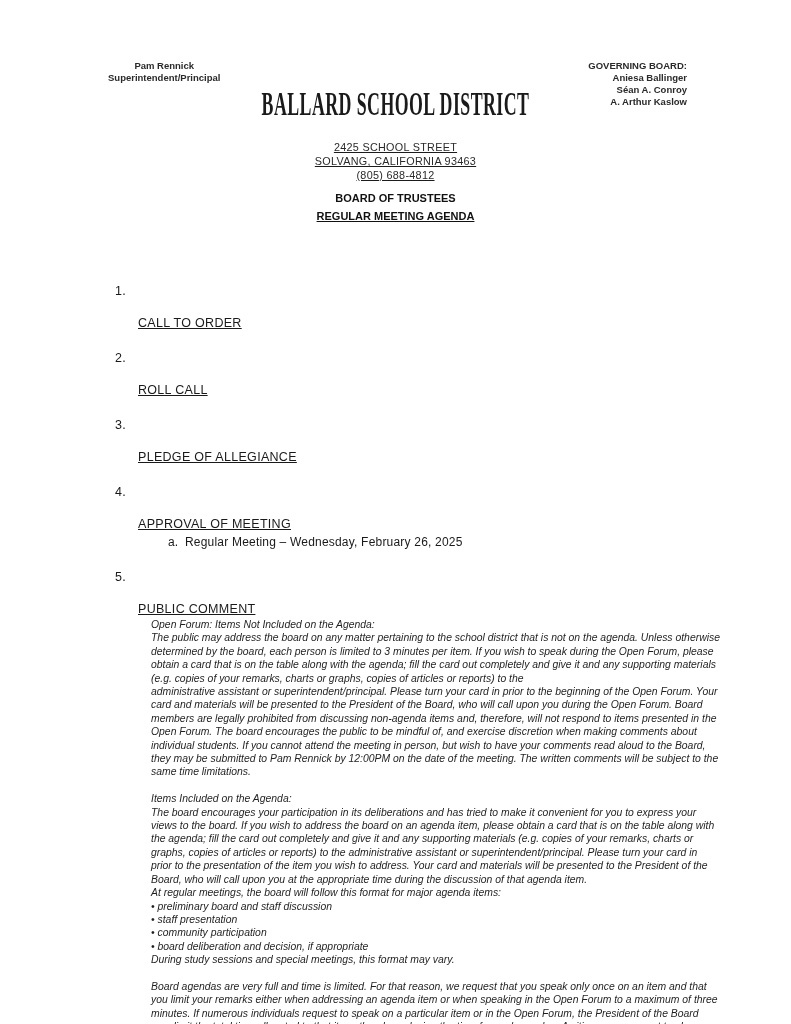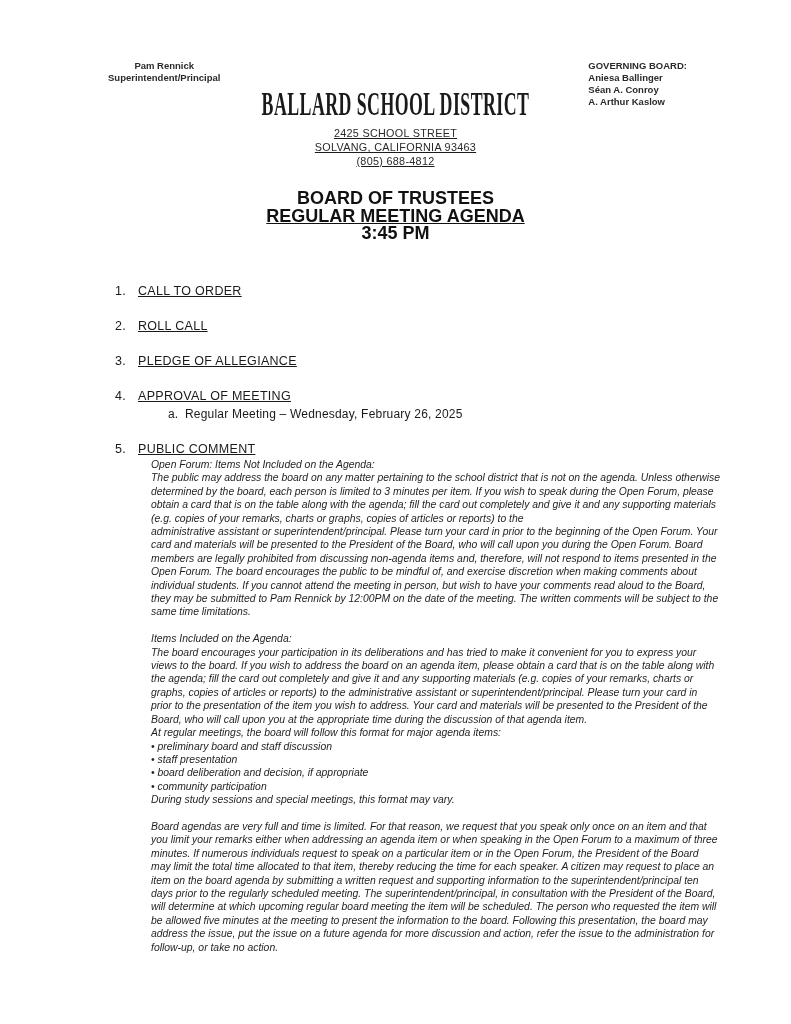--- a/index.html
+++ b/index.html
@@ -16,21 +16,21 @@
 
   
   .hdr-left {
     position: absolute; top: 60px; left: 108px;
     text-align: center;
     font-size: 9.5px; font-weight: bold; line-height: 12px;
     color: #2a2a2a;
   }
   .hdr-right {
     position: absolute; top: 60px; right: 104px;
-    text-align: left;
+    text-align: right;
     font-size: 9.5px; font-weight: bold; line-height: 12px;
     color: #2a2a2a;
   }
   .hdr-center {
     position: absolute; top: 84px; left: 0; width: 100%;
     text-align: center;
     text-decoration: underline;
   }
   .district-name {
     display: inline-block;
@@ -38,49 +38,49 @@
     font-size: 21px;
     font-weight: 600;
     letter-spacing: 0.5px;
     transform: scale(0.85, 1.6);
     transform-origin: center center;
     color: #1a1a1a;
     line-height: 40px;
     white-space: nowrap;
   }
   .address {
-    margin-top: 2px;
+    margin-top: 16px;
     font-size: 10.8px; line-height: 14px;
     color: #2a2a2a;
     letter-spacing: 0.3px;
   }
 
   
   .meeting {
     position: absolute; top: 190px; left: 0; width: 100%;
     text-align: center;
-    font-size: 18px; font-weight: bold; line-height: 17.5px;
+    font-size: 11px; font-weight: bold; line-height: 17.5px;
     color: #111;
   }
   .meeting .underline { text-decoration: underline; text-align: center; }
 
   
   .content {
     position: absolute; top: 283px; left: 115px; width: 606px;
   }
   .agenda-item {
     display: flex;
     margin-bottom: 19px;
     font-size: 12.5px;
     letter-spacing: 0.3px;
     line-height: 16px;
     color: #1a1a1a;
   }
   .agenda-num { width: 23px; flex: 0 0 23px; }
-  .agenda-title { text-decoration: underline; }
+  .agenda-title { text-decoration: underline; margin-top: 32px; }
   .agenda-sub {
     display: flex;
     margin: 2px 0 0 53px;
     font-size: 12px;
     letter-spacing: 0.2px;
     line-height: 16px;
   }
   .agenda-sub .sub-letter { width: 17px; flex: 0 0 17px; }
   .item-4 { flex-wrap: wrap; margin-bottom: 19px; }
 
@@ -121,21 +121,20 @@
     <div class="address">
       <div>2425 SCHOOL STREET</div>
       <div>SOLVANG, CALIFORNIA 93463</div>
       <div>(805) 688-4812</div>
     </div>
   </div>
 
   <div class="meeting">
     <div>BOARD OF TRUSTEES</div>
     <div class="underline">REGULAR MEETING AGENDA</div>
-    <div>3:45 PM</div>
   </div>
 
   <div class="content">
 
     <div class="agenda-item">
       <span class="agenda-num">1.</span>
       <span class="agenda-title">CALL TO ORDER</span>
     </div>
 
     <div class="agenda-item">
@@ -165,22 +164,22 @@
     <div class="pc-body">
       <div class="para-heading">Open Forum: Items Not Included on the Agenda:</div>
       <div class="para-body">The public may address the board on any matter pertaining to the school district that is not on the agenda. Unless otherwise determined by the board, each person is limited to 3 minutes per item. If you wish to speak during the Open Forum, please obtain a card that is on the table along with the agenda; fill the card out completely and give it and any supporting materials (e.g. copies of your remarks, charts or graphs, copies of articles or reports) to the
 administrative assistant or superintendent/principal. Please turn your card in prior to the beginning of the Open Forum. Your card and materials will be presented to the President of the Board, who will call upon you during the Open Forum. Board members are legally prohibited from discussing non-agenda items and, therefore, will not respond to items presented in the Open Forum. The board encourages the public to be mindful of, and exercise discretion when making comments about individual students. If you cannot attend the meeting in person, but wish to have your comments read aloud to the Board, they may be submitted to Pam Rennick by 12:00PM on the date of the meeting. The written comments will be subject to the same time limitations.</div>
       <div class="para-gap"></div>
       <div class="para-heading">Items Included on the Agenda:</div>
       <div class="para-body">The board encourages your participation in its deliberations and has tried to make it convenient for you to express your views to the board. If you wish to address the board on an agenda item, please obtain a card that is on the table along with the agenda; fill the card out completely and give it and any supporting materials (e.g. copies of your remarks, charts or graphs, copies of articles or reports) to the administrative assistant or superintendent/principal. Please turn your card in prior to the presentation of the item you wish to address. Your card and materials will be presented to the President of the Board, who will call upon you at the appropriate time during the discussion of that agenda item.</div>
       <div>At regular meetings, the board will follow this format for major agenda items:</div>
       <div class="bullet-line">• preliminary board and staff discussion</div>
       <div class="bullet-line">• staff presentation</div>
+      <div class="bullet-line">• community participation</div>
       <div class="bullet-line">• board deliberation and decision, if appropriate</div>
-      <div class="bullet-line">• community participation</div>
       <div>During study sessions and special meetings, this format may vary.</div>
       <div class="para-gap"></div>
       <div class="para-body">Board agendas are very full and time is limited. For that reason, we request that you speak only once on an item and that you limit your remarks either when addressing an agenda item or when speaking in the Open Forum to a maximum of three minutes. If numerous individuals request to speak on a particular item or in the Open Forum, the President of the Board may limit the total time allocated to that item, thereby reducing the time for each speaker. A citizen may request to place an item on the board agenda by submitting a written request and supporting information to the superintendent/principal ten days prior to the regularly scheduled meeting. The superintendent/principal, in consultation with the President of the Board, will determine at which upcoming regular board meeting the item will be scheduled. The person who requested the item will be allowed five minutes at the meeting to present the information to the board. Following this presentation, the board may address the issue, put the issue on a future agenda for more discussion and action, refer the issue to the administration for follow-up, or take no action.</div>
     </div>
 
   </div>
 
 </div>
 
 </body></html>

